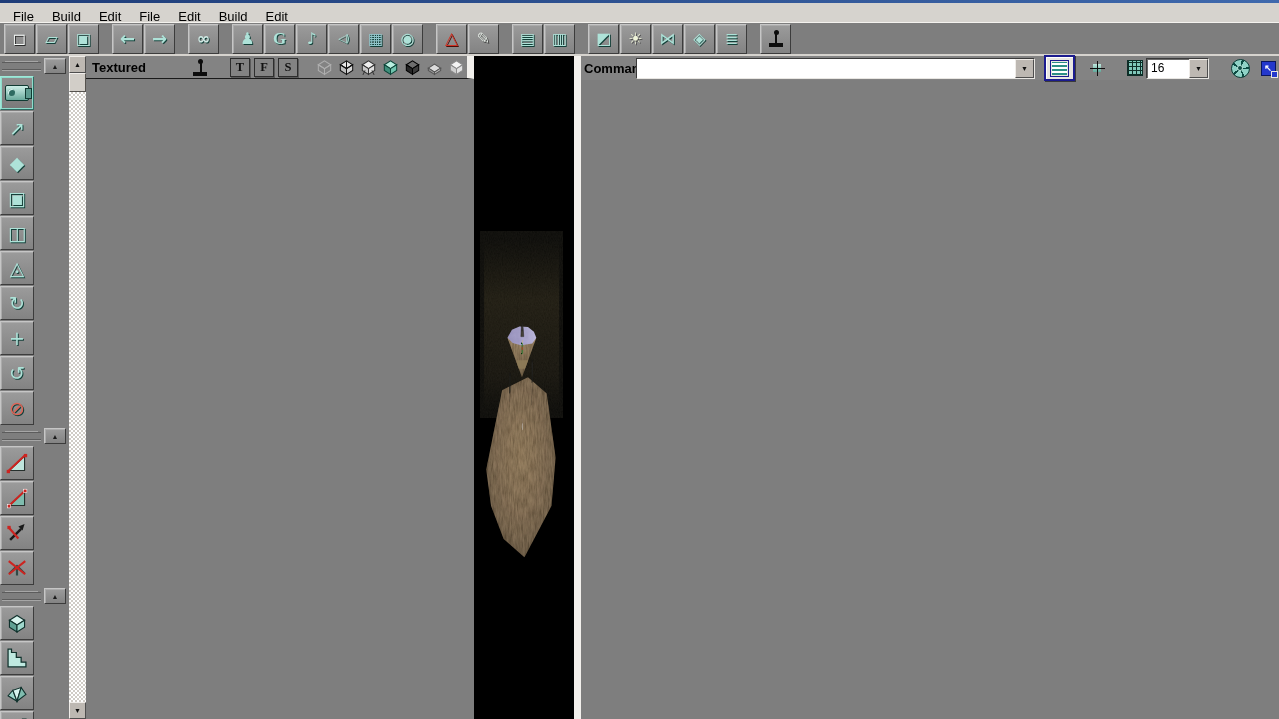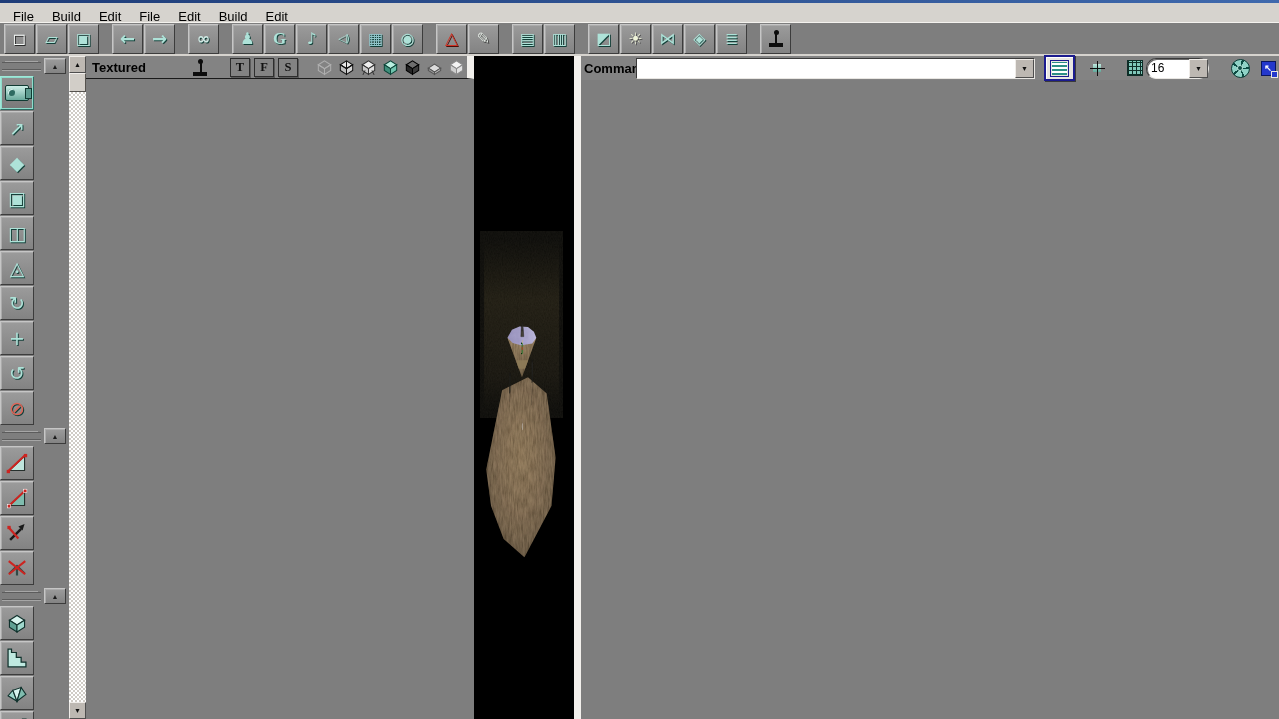--- a/index.html
+++ b/index.html
@@ -94,21 +94,21 @@
 
   
   .cmdbar{height:24px;flex:none;background:#838383;display:flex;align-items:center;font-size:13px;}
   .cmd-label{font-weight:bold;color:#000;margin-left:3px;width:49px;flex:none;}
   .combo{display:flex;align-items:stretch;background:#fff;height:19px;
     border:1px solid;border-color:#3a3a3a #e8e6e2 #e8e6e2 #3a3a3a;box-shadow:inset 1px 1px 0 #6a6a6a;}
   .combo input{border:none;outline:none;flex:1;font-size:12px;padding:0 3px;background:#fff;min-width:0;}
   .combo .drop{width:17px;flex:none;background:#bdb8b2;border:1px solid;border-color:#efece8 #4e4e4e #4e4e4e #efece8;
     display:flex;align-items:center;justify-content:center;font-size:7px;color:#111;}
   .combo-cmd{width:397px;margin-left:3px;}
-  .combo-grid{width:61px;margin-left:0;border-radius:10px;}
+  .combo-grid{width:61px;margin-left:0;}
   .combo-grid .val{flex:1;display:flex;align-items:center;padding-left:4px;font-size:12px;color:#000;}
   .cmd-logbtn{width:27px;height:22px;margin-left:9px;background:#e8e6e2;border:2px solid #1b1b8f;box-shadow:inset 1px 1px 0 #fff, 1px 1px 0 #3a3a3a;display:flex;align-items:center;justify-content:center;}
   .cssic-log{width:15px;height:13px;background:#fff;border:1px solid #1b1b8f;
     background-image:repeating-linear-gradient(180deg,#2e8f86 0 2px,#fff 2px 4px);background-clip:content-box;padding:1px;}
   .cmd-flat{width:22px;height:22px;display:flex;align-items:center;justify-content:center;background:transparent;border:none;margin-left:11px;}
   .cssic-vsnap{width:15px;height:15px;
     background-image:linear-gradient(#0e0e0e,#0e0e0e),linear-gradient(#0e0e0e,#0e0e0e),linear-gradient(180deg,#bfe8de,#5fa89a);
     background-size:1px 15px,15px 1px,8px 8px;background-position:center,center,center;background-repeat:no-repeat;}
   .cssic-grid{width:14px;height:14px;background:#7fc8ba;border:1px solid #0e2e28;
     background-image:repeating-linear-gradient(0deg,#0e2e28 0 1px,transparent 1px 4px),

